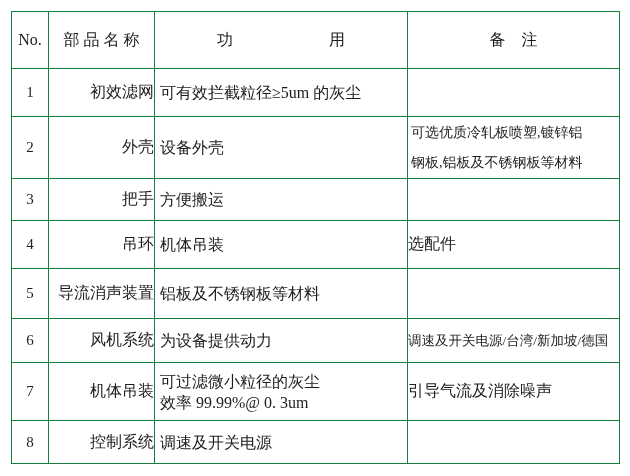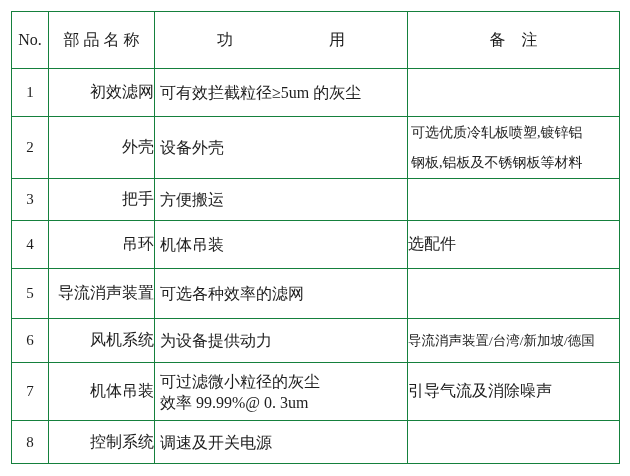--- a/index.html
+++ b/index.html
@@ -108,28 +108,28 @@
     </tr>
     <tr class="r4">
       <td class="c-no">4</td>
       <td class="c-name">吊环</td>
       <td class="c-func">机体吊装</td>
       <td class="c-remark">选配件</td>
     </tr>
     <tr class="r5">
       <td class="c-no">5</td>
       <td class="c-name">导流消声装置</td>
-      <td class="c-func">可选各种效率的滤网</td>
+      <td class="c-func">铝板及不锈钢板等材料</td>
       <td class="c-remark"></td>
     </tr>
     <tr class="r6">
       <td class="c-no">6</td>
       <td class="c-name">风机系统</td>
       <td class="c-func">为设备提供动力</td>
-      <td class="c-remark remark-small">导流消声装置/台湾/新加坡/德国</td>
+      <td class="c-remark remark-small">调速及开关电源/台湾/新加坡/德国</td>
     </tr>
     <tr class="r7">
       <td class="c-no">7</td>
       <td class="c-name">机体吊装</td>
       <td class="c-func">可过滤微小粒径的灰尘
 效率 99.99%@ 0. 3um</td>
       <td class="c-remark">引导气流及消除噪声</td>
     </tr>
     <tr class="r8">
       <td class="c-no">8</td>

